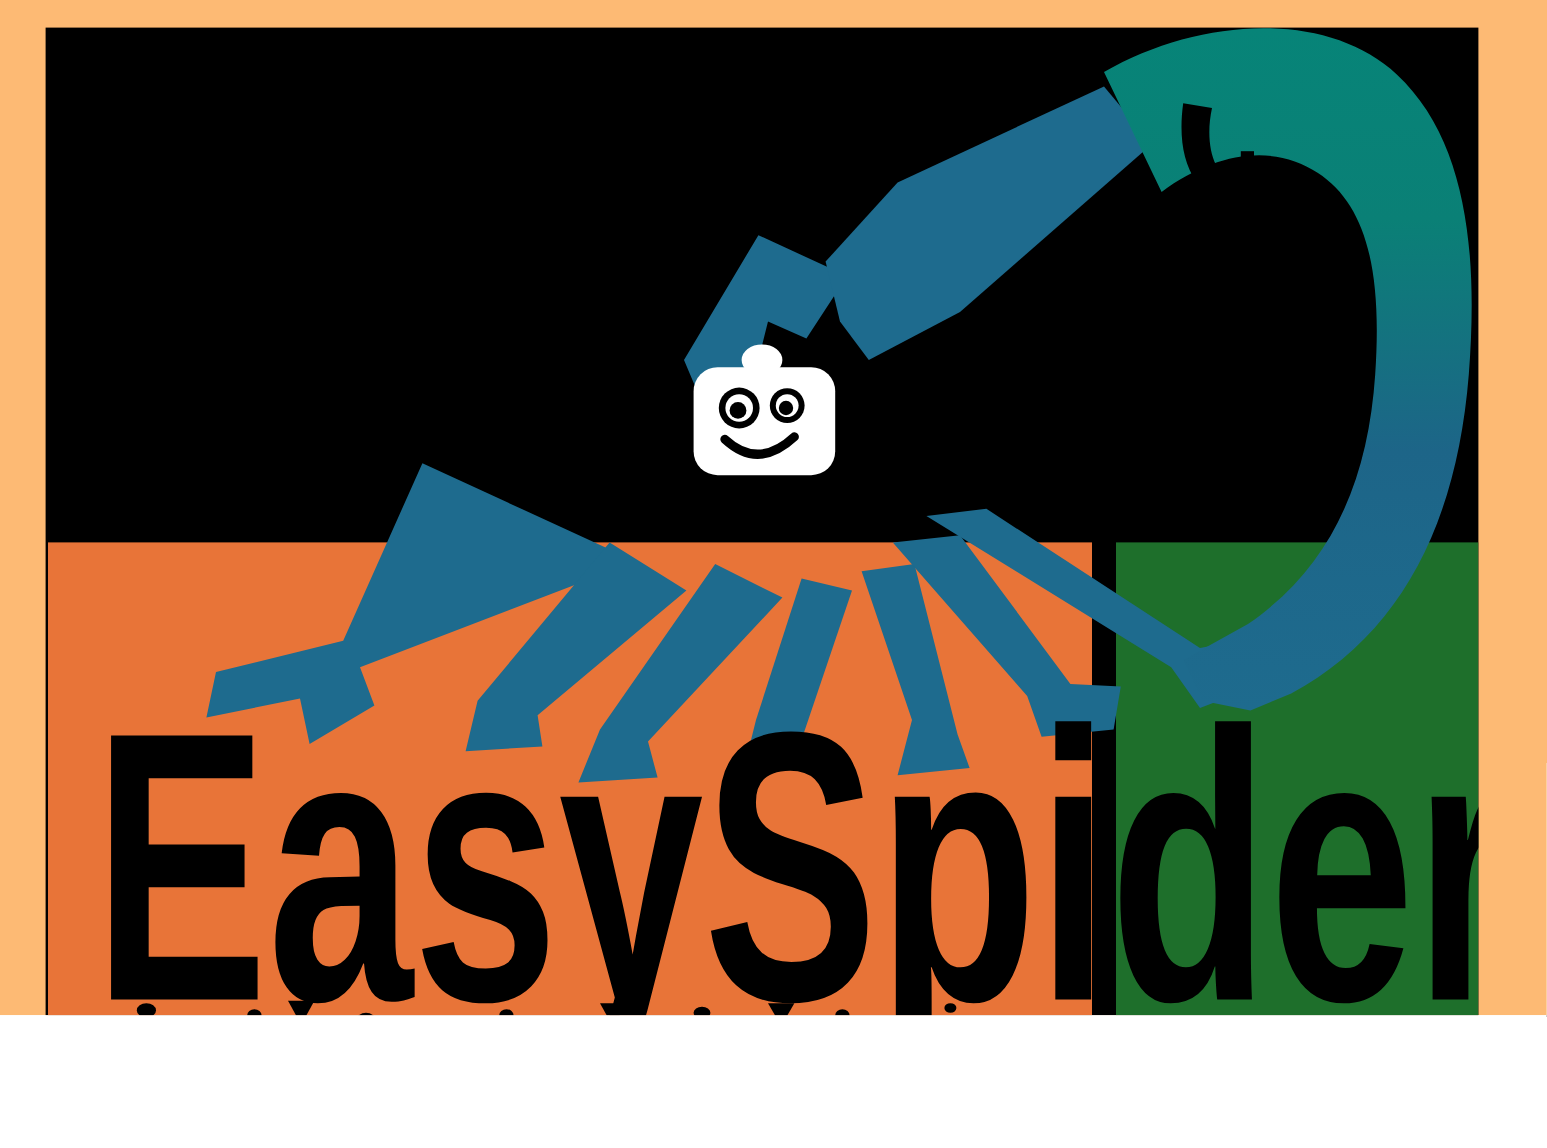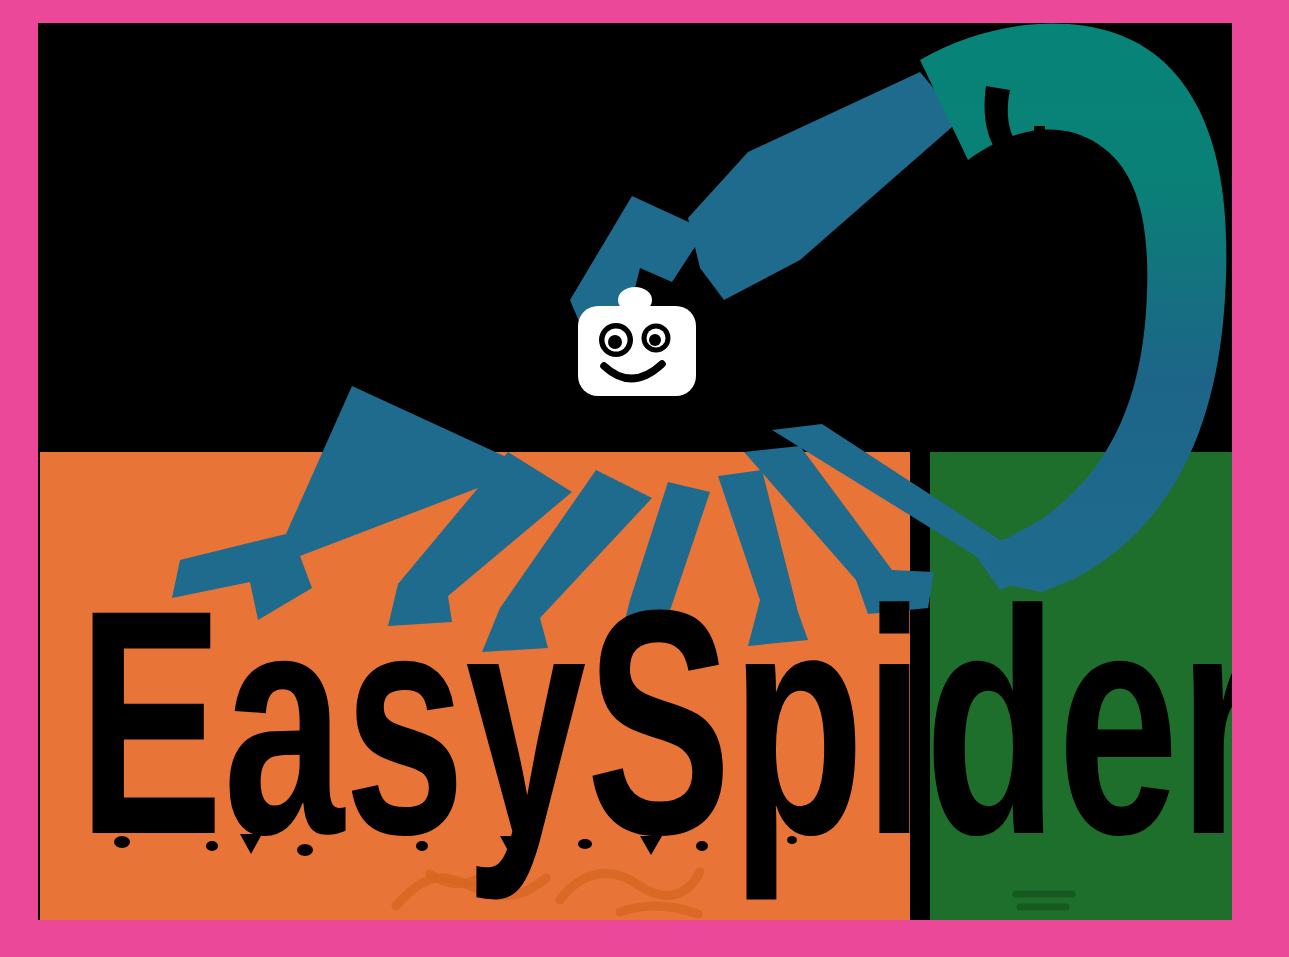--- a/index.html
+++ b/index.html
@@ -1,16 +1,16 @@
 <!DOCTYPE html>
 <html><head>
 <meta charset="utf-8">
 <style>
   html,body{margin:0;padding:0;background:#fff;}
-  .canvas{position:relative;width:1289px;height:957px;background:#ec4899;overflow:hidden;}
+  .canvas{position:relative;width:1289px;height:846px;background:#fdba74;overflow:hidden;}
   svg{display:block;}
   .leg{fill:#1e6b8e;}
   .wordmark{font-family:"Liberation Sans","DejaVu Sans",sans-serif;font-weight:bold;}
   .spatter{fill:#000;}
   .wm-orange{stroke:#d4661f;stroke-width:9;fill:none;stroke-linecap:round;opacity:.75;}
   .wm-green{stroke:#14551e;stroke-width:7;fill:none;stroke-linecap:round;opacity:.8;}
 </style>
 </head>
 <body>
 

